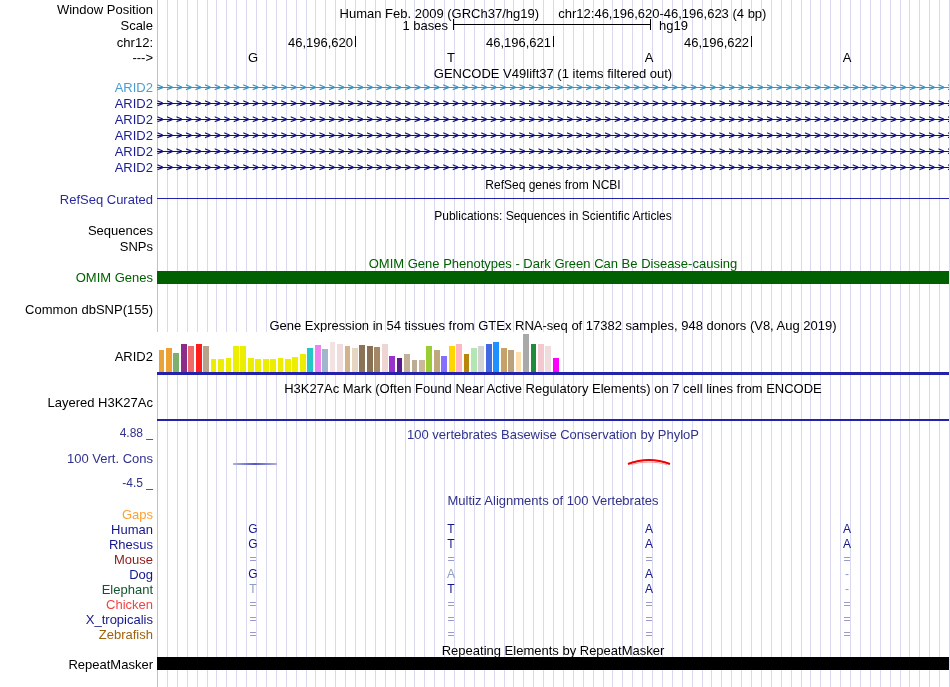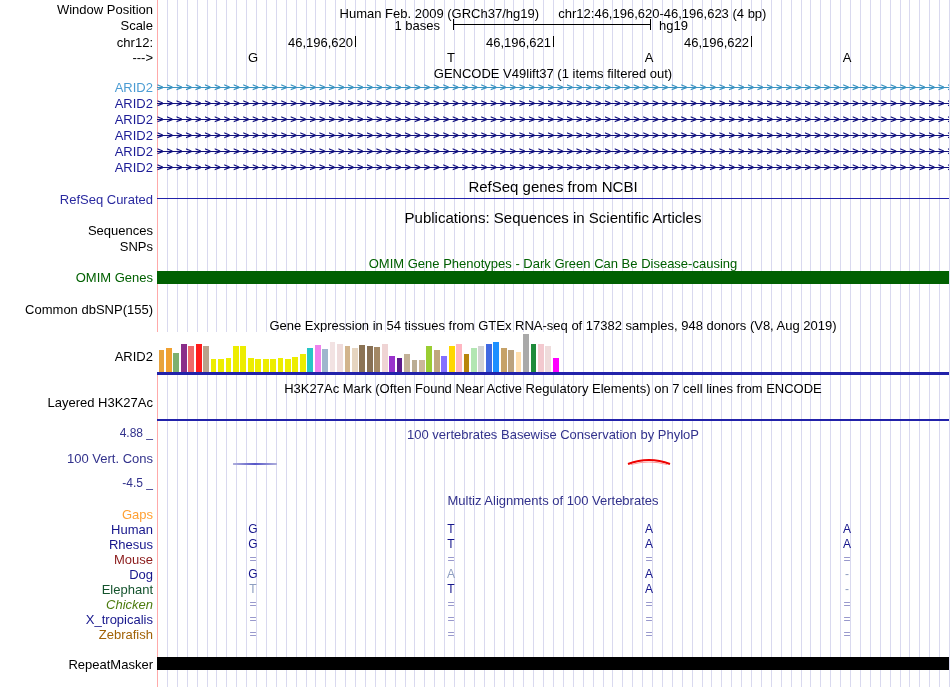--- a/index.html
+++ b/index.html
@@ -1,21 +1,21 @@
 <!DOCTYPE html>
 <html style="--grid: #d9d9ef;"><head>
 <meta charset="utf-8">
 <style>
   *{margin:0;padding:0;box-sizing:border-box}
   body{background:#fff;font-family:"Liberation Sans",sans-serif}
   #stage{position:relative;width:950px;height:687px;background:#fff;overflow:hidden;color:#000;font-size:13px}
   .abs{position:absolute;white-space:nowrap}
   .gutter{position:absolute;left:0;width:153px;text-align:right;white-space:nowrap}
   .ctr{position:absolute;left:157px;width:792px;text-align:center;white-space:nowrap}
-  .small{font-size:15px}
+  .small{font-size:12px}
   .grid{position:absolute;top:0;bottom:0;width:1px;background:var(--grid,#d9d9ef)}
   .tick{position:absolute;width:1px;height:11px;background:#000}
   .hline{position:absolute;left:157px;width:792px}
   .chev{position:absolute;left:157px;width:792px;height:13px;overflow:hidden;white-space:nowrap;
         font-size:11px;font-weight:bold;letter-spacing:3.1px;line-height:13px}
   .mcell{position:absolute;width:16px;text-align:center;font-size:12px;white-space:nowrap}
   .d{color:#16168c}.p{color:#9898cc}.g{color:#8e9ec0}
   .scalebar{position:absolute;height:11px;border-left:1px solid #000;border-right:1px solid #000;
             background:linear-gradient(#000,#000) no-repeat 0 5px/100% 1px}
   .num{position:absolute;width:120px;text-align:right;white-space:nowrap}
@@ -112,21 +112,21 @@
   <div class="abs" id="pinkguide" style="left: 157px; top: 0px; width: 1px; height: 687px; background: rgb(255, 170, 170);"></div>
 
   <div class="gutter" style="top:2px">Window Position</div>
   <div class="ctr" style="top:6px">
     <span>Human Feb. 2009 (GRCh37/hg19)</span>
     <span style="display:inline-block;width:12px"></span>
     <span>chr12:46,196,620-46,196,623 (4 bp)</span>
   </div>
 
   <div class="gutter" style="top:18px">Scale</div>
-  <div class="num" style="left:320px;top:18px;width:120px">1 bases</div>
+  <div class="num" style="left:328px;top:18px;width:120px">1 bases</div>
   <div class="scalebar" style="left:453px;top:19px;width:198px"></div>
   <div class="abs" style="left:659px;top:18px">hg19</div>
 
   <div class="gutter" style="top:35px">chr12:</div>
   <div id="rulerlayer">
       <div class="num" style="left: 233px; top: 35px;">46,196,620</div>
       <div class="tick" style="left: 355px; top: 36px;"></div>
       <div class="num" style="left: 431px; top: 35px;">46,196,621</div>
       <div class="tick" style="left: 553px; top: 36px;"></div>
       <div class="num" style="left: 629px; top: 35px; text-align: right;">46,196,622</div>
@@ -266,33 +266,34 @@
       <div class="gutter" style="top: 567px; color: rgb(22, 22, 140);">Dog</div>
       <div class="mcell d" style="left: 245px; top: 567px;">G</div>
       <div class="mcell g" style="left: 443px; top: 567px;">A</div>
       <div class="mcell d" style="left: 641px; top: 567px;">A</div>
       <div class="mcell g" style="left: 839px; top: 567px;">-</div>
       <div class="gutter" style="top: 582px; color: #14532d;">Elephant</div>
       <div class="mcell g" style="left: 245px; top: 582px;">T</div>
       <div class="mcell d" style="left: 443px; top: 582px;">T</div>
       <div class="mcell d" style="left: 641px; top: 582px;">A</div>
       <div class="mcell g" style="left: 839px; top: 582px;">-</div>
-      <div class="gutter" style="top: 597px; color: #4d7c0f; font-style: italic;">Chicken</div>
+      <div class="gutter" style="top: 597px; color: #ef4444;">Chicken</div>
       <div class="mcell p" style="left: 245px; top: 597px;">=</div>
       <div class="mcell p" style="left: 443px; top: 597px;">=</div>
       <div class="mcell p" style="left: 641px; top: 597px;">=</div>
       <div class="mcell p" style="left: 839px; top: 597px;">=</div>
       <div class="gutter" style="top: 612px; color: rgb(22, 22, 140);">X_tropicalis</div>
       <div class="mcell p" style="left: 245px; top: 612px;">=</div>
       <div class="mcell p" style="left: 443px; top: 612px;">=</div>
       <div class="mcell p" style="left: 641px; top: 612px;">=</div>
       <div class="mcell p" style="left: 839px; top: 612px;">=</div>
       <div class="gutter" style="top: 627px; color: #a16207;">Zebrafish</div>
       <div class="mcell p" style="left: 245px; top: 627px;">=</div>
       <div class="mcell p" style="left: 443px; top: 627px;">=</div>
       <div class="mcell p" style="left: 641px; top: 627px;">=</div>
       <div class="mcell p" style="left: 839px; top: 627px;">=</div>
     </div>
 
+  <div class="ctr" style="top:643px">Repeating Elements by RepeatMasker</div>
   <div class="gutter" style="top:657px">RepeatMasker</div>
   <div class="hline" style="top: 657px; height: 13px; background: rgb(0, 0, 0);"></div>
 
 </div>
 
 </body></html>

